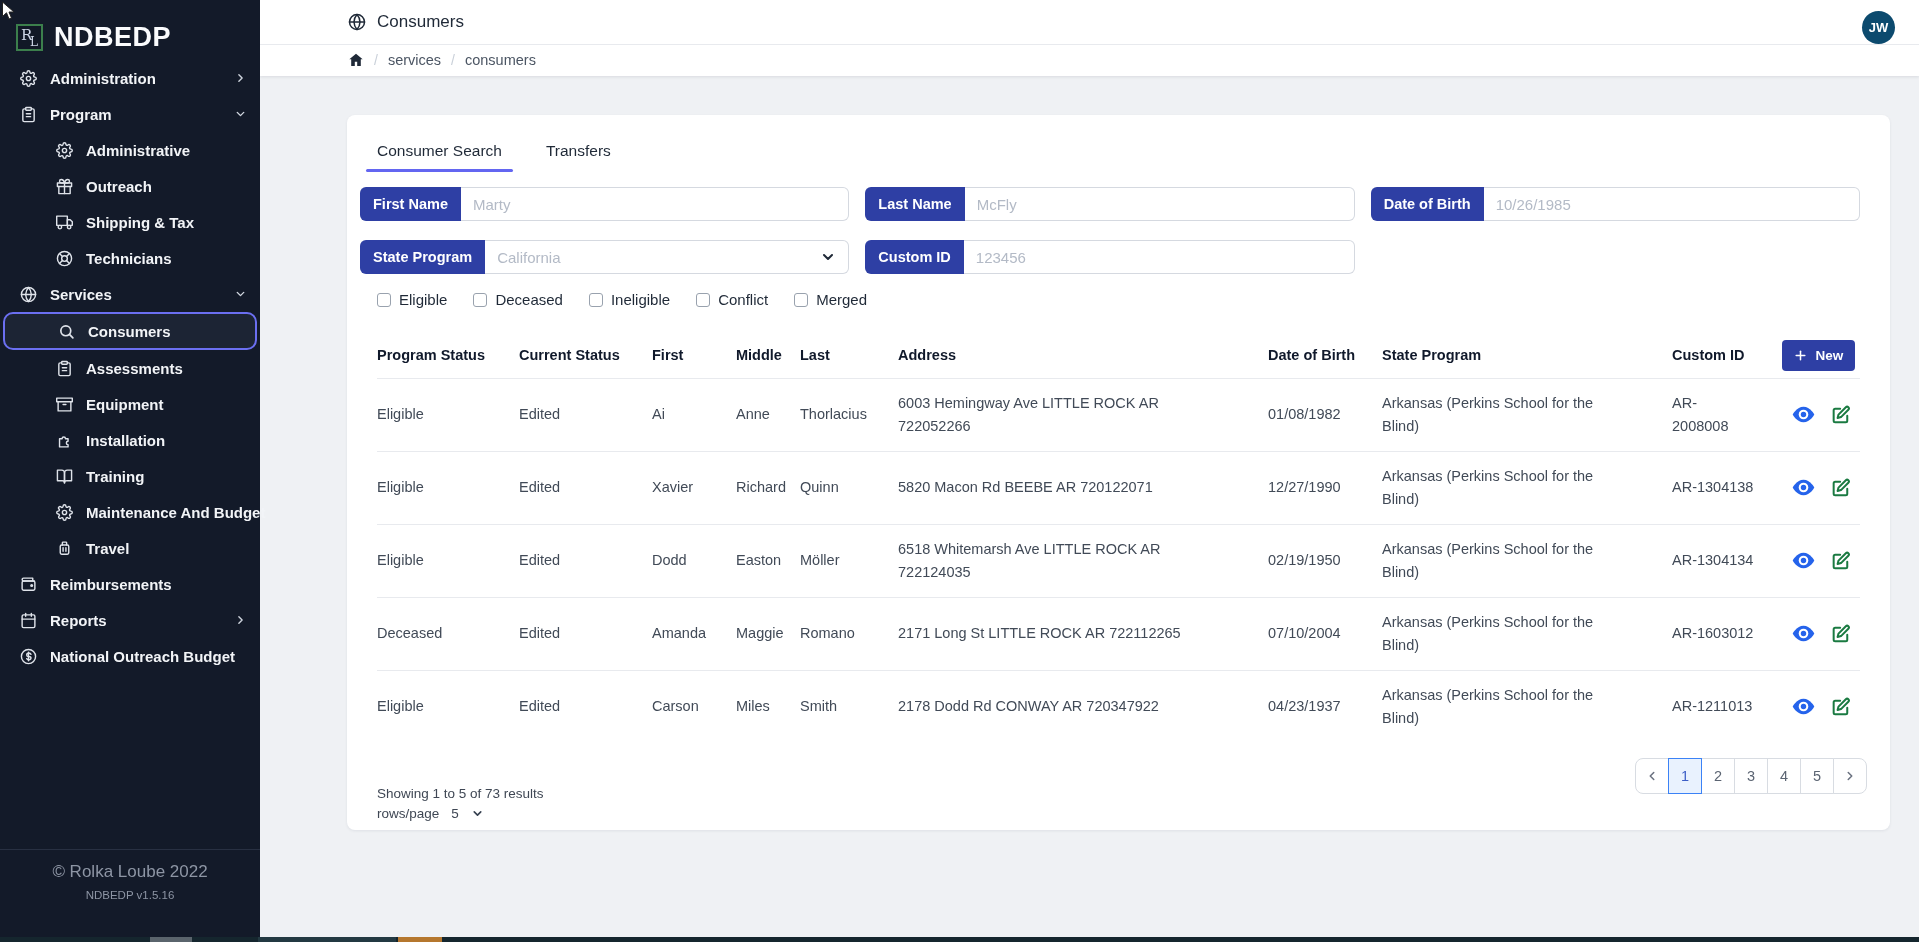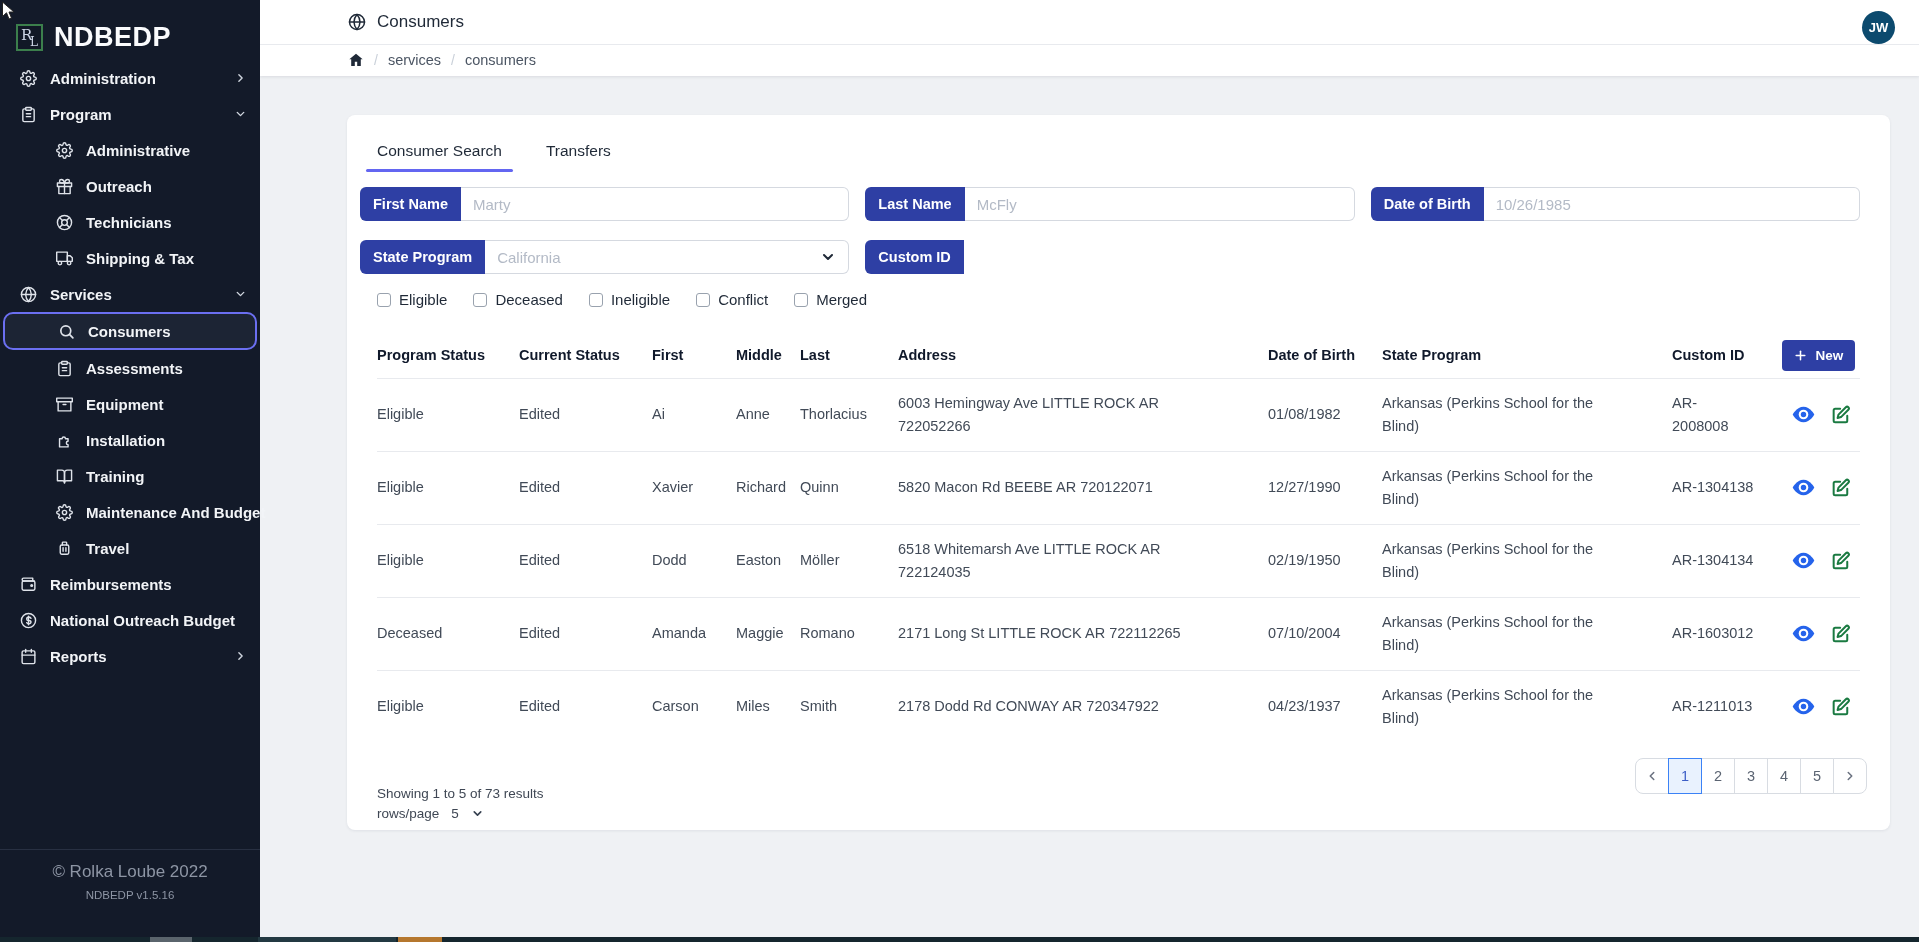--- a/index.html
+++ b/index.html
@@ -175,41 +175,41 @@
             <line x1="12" y1="22" x2="12" y2="7"></line>
             <path d="M12 7H7.5a2.5 2.5 0 0 1 0-5C11 2 12 7 12 7z"></path>
             <path d="M12 7h4.5a2.5 2.5 0 0 0 0-5C13 2 12 7 12 7z"></path>
           </svg>
         </span>
       <span class="nlabel">Outreach</span>
     </div>
     <div class="nav-item sub">
       <span class="nicon">
           <svg viewBox="0 0 24 24" fill="none" stroke="currentColor" stroke-width="2" stroke-linecap="round" stroke-linejoin="round">
+            <rect x="1" y="3" width="15" height="13"></rect>
+            <polygon points="16 8 20 8 23 11 23 16 16 16 16 8"></polygon>
+            <circle cx="5.5" cy="18.5" r="2.5"></circle>
+            <circle cx="18.5" cy="18.5" r="2.5"></circle>
+          </svg>
+        </span>
+      <span class="nlabel">Shipping &amp; Tax</span>
+    </div>
+    <div class="nav-item sub">
+      <span class="nicon">
+          <svg viewBox="0 0 24 24" fill="none" stroke="currentColor" stroke-width="2" stroke-linecap="round" stroke-linejoin="round">
             <circle cx="12" cy="12" r="10"></circle>
             <circle cx="12" cy="12" r="4"></circle>
             <line x1="4.93" y1="4.93" x2="9.17" y2="9.17"></line>
             <line x1="14.83" y1="14.83" x2="19.07" y2="19.07"></line>
             <line x1="14.83" y1="9.17" x2="19.07" y2="4.93"></line>
             <line x1="4.93" y1="19.07" x2="9.17" y2="14.83"></line>
           </svg>
         </span>
       <span class="nlabel">Technicians</span>
     </div>
-    <div class="nav-item sub">
-      <span class="nicon">
-          <svg viewBox="0 0 24 24" fill="none" stroke="currentColor" stroke-width="2" stroke-linecap="round" stroke-linejoin="round">
-            <rect x="1" y="3" width="15" height="13"></rect>
-            <polygon points="16 8 20 8 23 11 23 16 16 16 16 8"></polygon>
-            <circle cx="5.5" cy="18.5" r="2.5"></circle>
-            <circle cx="18.5" cy="18.5" r="2.5"></circle>
-          </svg>
-        </span>
-      <span class="nlabel">Shipping &amp; Tax</span>
-    </div>
     <div class="nav-item">
       <span class="nicon">
           <svg viewBox="0 0 24 24" fill="none" stroke="currentColor" stroke-width="2" stroke-linecap="round" stroke-linejoin="round">
             <circle cx="12" cy="12" r="10"></circle>
             <line x1="2" y1="12" x2="22" y2="12"></line>
             <path d="M12 2a15.3 15.3 0 0 1 4 10 15.3 15.3 0 0 1-4 10 15.3 15.3 0 0 1-4-10 15.3 15.3 0 0 1 4-10z"></path>
           </svg>
         </span>
       <span class="nlabel">Services</span>
       <span class="nexp">
@@ -291,42 +291,42 @@
             <path d="M20 7H5a2 2 0 0 1 0-4h13v4"></path>
             <rect x="3" y="7" width="18" height="13" rx="2"></rect>
             <circle cx="16.5" cy="13.5" r="1.2"></circle>
           </svg>
         </span>
       <span class="nlabel">Reimbursements</span>
     </div>
     <div class="nav-item">
       <span class="nicon">
           <svg viewBox="0 0 24 24" fill="none" stroke="currentColor" stroke-width="2" stroke-linecap="round" stroke-linejoin="round">
-            <circle cx="12" cy="12" r="10"></circle>
-            <line x1="12" y1="6" x2="12" y2="18"></line>
-            <path d="M15.5 9a3 3 0 0 0-3-1.5c-1.7 0-3 .9-3 2.25S10.8 12 12 12s3.5.75 3.5 2.25-1.3 2.25-3 2.25a3 3 0 0 1-3-1.5"></path>
-          </svg>
-        </span>
-      <span class="nlabel">National Outreach Budget</span>
-    </div>
-    <div class="nav-item">
-      <span class="nicon">
-          <svg viewBox="0 0 24 24" fill="none" stroke="currentColor" stroke-width="2" stroke-linecap="round" stroke-linejoin="round">
             <rect x="3" y="4" width="18" height="18" rx="2"></rect>
             <line x1="16" y1="2" x2="16" y2="6"></line>
             <line x1="8" y1="2" x2="8" y2="6"></line>
             <line x1="3" y1="10" x2="21" y2="10"></line>
           </svg>
         </span>
       <span class="nlabel">Reports</span>
       <span class="nexp">
           <svg viewBox="0 0 24 24" fill="none" stroke="currentColor" stroke-width="2.6" stroke-linecap="round" stroke-linejoin="round">
             <polyline points="9 18 15 12 9 6"></polyline>
           </svg>
         </span>
+    </div>
+    <div class="nav-item">
+      <span class="nicon">
+          <svg viewBox="0 0 24 24" fill="none" stroke="currentColor" stroke-width="2" stroke-linecap="round" stroke-linejoin="round">
+            <circle cx="12" cy="12" r="10"></circle>
+            <line x1="12" y1="6" x2="12" y2="18"></line>
+            <path d="M15.5 9a3 3 0 0 0-3-1.5c-1.7 0-3 .9-3 2.25S10.8 12 12 12s3.5.75 3.5 2.25-1.3 2.25-3 2.25a3 3 0 0 1-3-1.5"></path>
+          </svg>
+        </span>
+      <span class="nlabel">National Outreach Budget</span>
     </div>
   </div>
   <div class="side-footer">
     <div class="copyright">© Rolka Loube 2022</div>
     <div class="version">NDBEDP v1.5.16</div>
   </div>
 </div>
 
 <div class="topbar">
   <div class="page-title-wrap">
@@ -382,20 +382,21 @@
         <span>California</span>
         <span class="chev">
             <svg viewBox="0 0 24 24" fill="none" stroke="currentColor" stroke-width="3" stroke-linecap="round" stroke-linejoin="round">
               <polyline points="6 9 12 15 18 9"></polyline>
             </svg>
           </span>
       </div>
     </div>
     <div class="fgroup">
       <span class="flabel">Custom ID</span>
+      <input class="finput" type="text" placeholder="123456" style="">
     </div>
     <div></div>
   </div>
 
   <div class="checks">
     <label class="check">
       <span class="cbox"></span>
       <span class="clabel">Eligible</span>
     </label>
     <label class="check">

